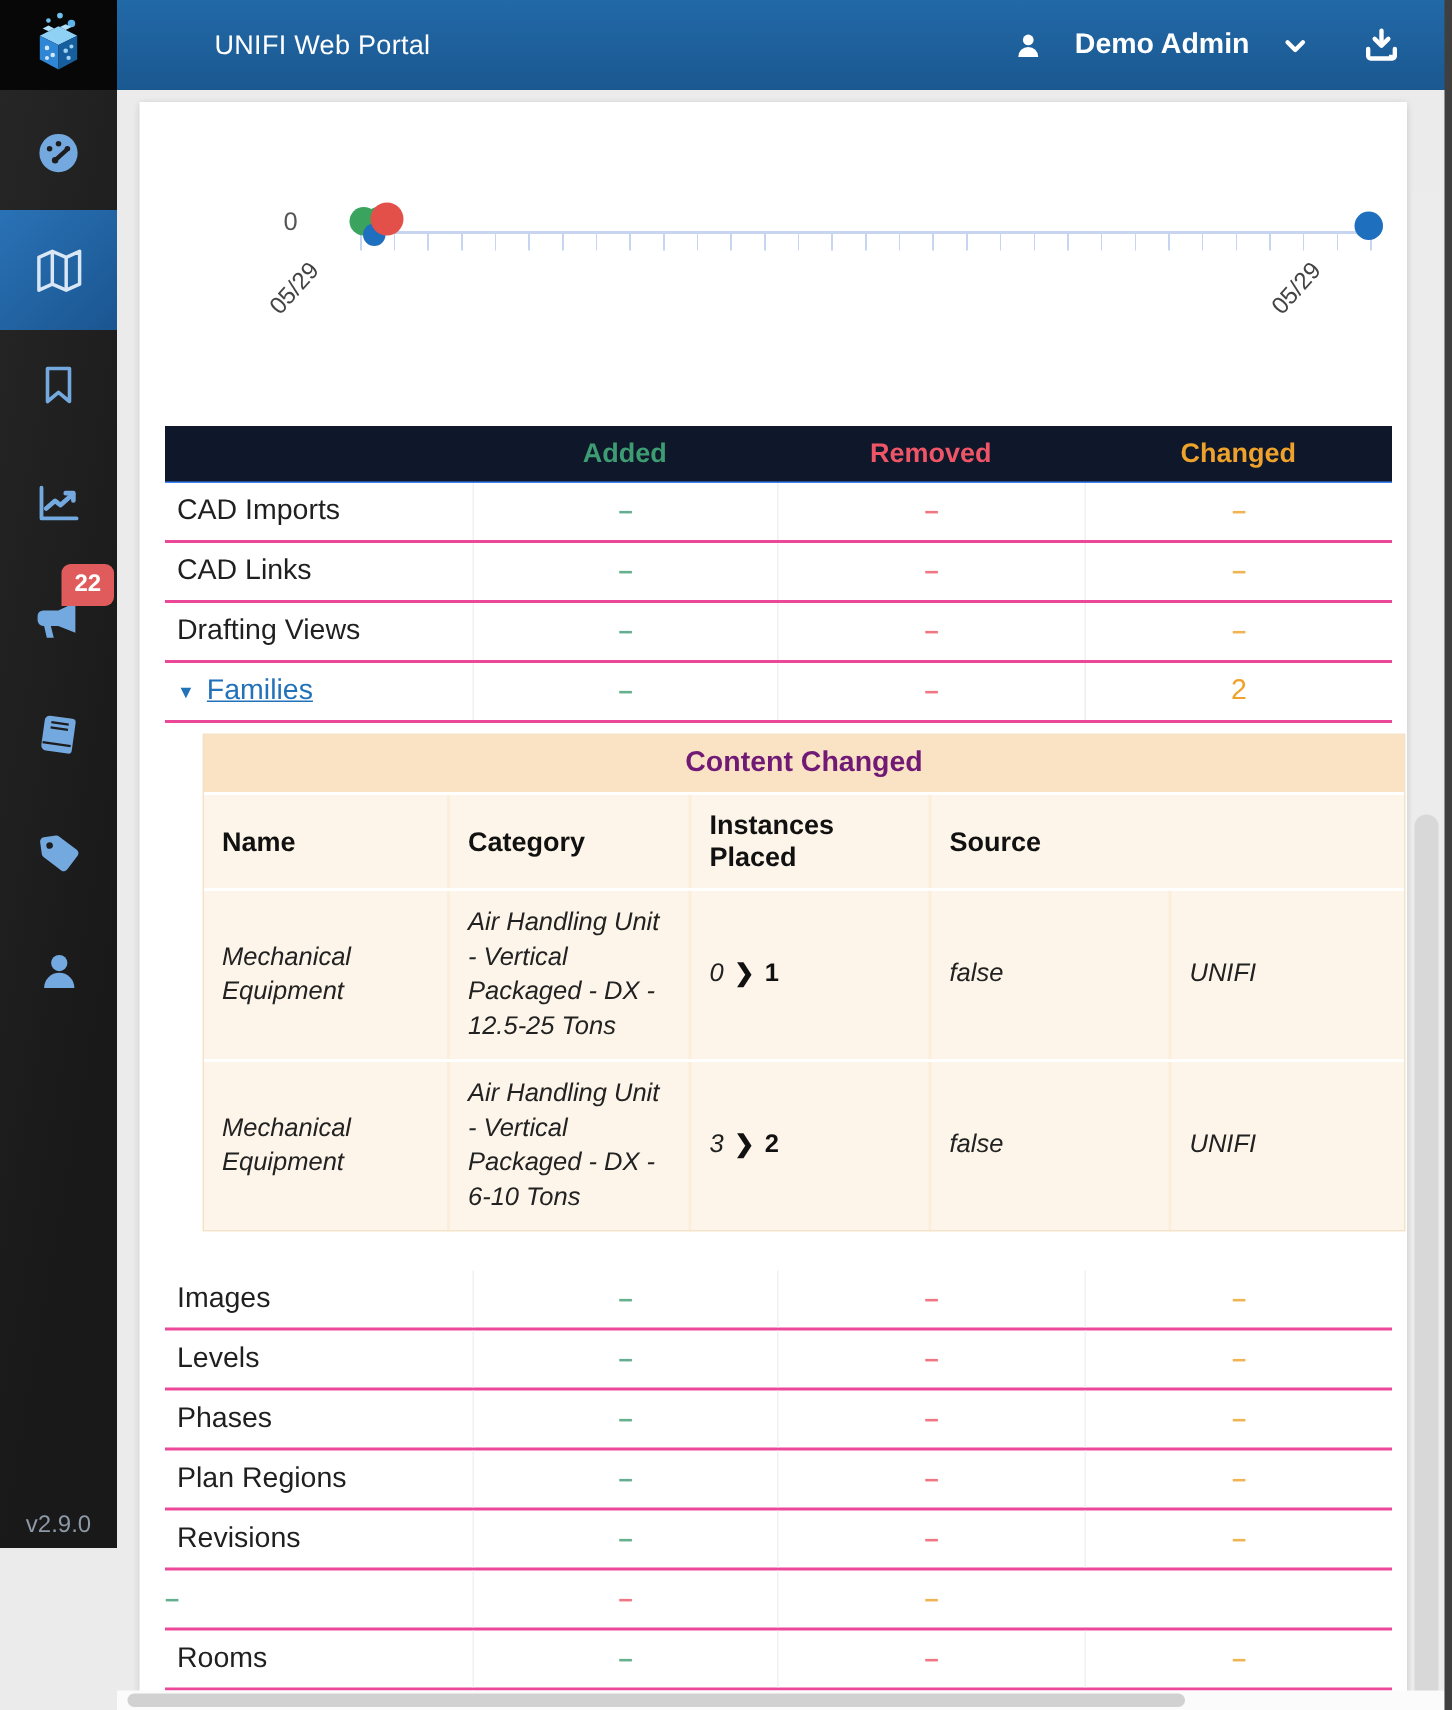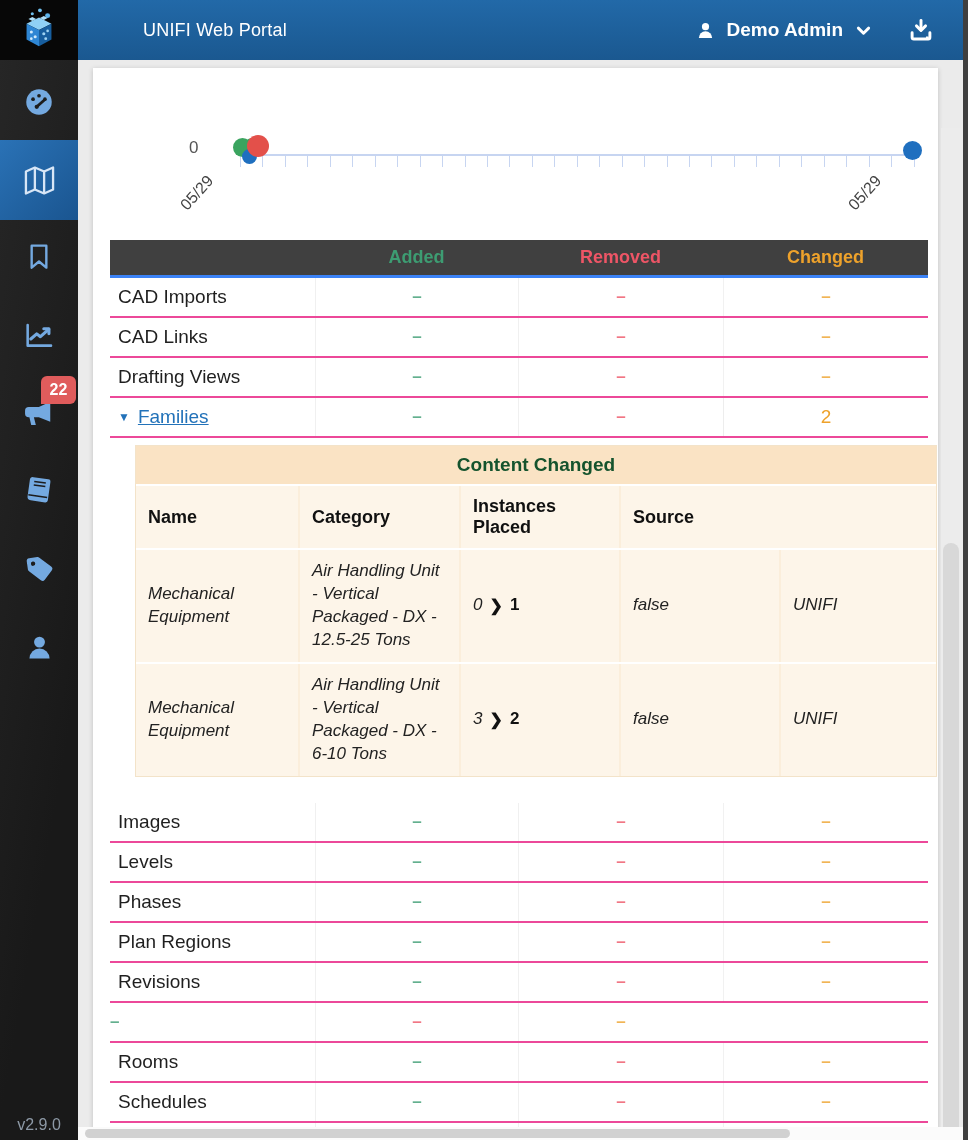--- a/index.html
+++ b/index.html
@@ -8,24 +8,24 @@
 
   
   .header { position:absolute; top:0; left:0; width:968px; height:60px; z-index:30; display:flex; }
   .logo-box { width:78px; height:60px; background:#070707; display:flex; align-items:center; justify-content:center; }
   .header-bar { flex:1; background:linear-gradient(180deg,#2269a8 0%,#1a5890 100%); display:flex; align-items:center; padding:0 20px 0 17px; }
   .app-title { color:#fff; font-size:18px; font-weight:400; letter-spacing:.2px;margin-left:48px; }
   .header-right { margin-left:auto; display:flex; align-items:center; gap:9px; }
   .user-name { color:#fff; font-size:19px; font-weight:600; margin:0 2px; }
   .hdr-icon { display:flex; align-items:center; }
   .download-btn { margin-left:26px; margin-right:14px; display:flex; align-items:center; cursor:pointer; }
-  .user-menu { display:flex; align-items:center; gap:9px; cursor:pointer; }
-
-  
-  .sidebar { position:absolute; top:60px; left:0; width:78px; height:1080px; background:linear-gradient(100deg,#262626 0%,#191919 70%); z-index:25;padding-left:21px; }
+  .user-menu { display:flex; align-items:center; gap:19px; cursor:pointer; }
+
+  
+  .sidebar { position:absolute; top:60px; left:0; width:78px; height:972px; background:linear-gradient(100deg,#262626 0%,#191919 70%); z-index:25;padding-left:21px; }
   .side-item { position:absolute; left:0; width:78px; height:64px; display:flex; align-items:center; justify-content:center; cursor:pointer; }
   .side-item.active { height:80px; background:linear-gradient(135deg,#2a72b6 0%,#1a5590 100%); }
   .badge { position:absolute; top:316px; left:41px; min-width:35px; height:28px; background:#e05c5c; color:#fff; font-size:16px; font-weight:700; border-radius:6px 6px 6px 0; display:flex; align-items:center; justify-content:center; z-index:2; padding:0 6px; }
   .version { position:absolute; bottom:6px; left:0; width:78px; text-align:center; color:#8d99a6; font-size:16px; }
 
   
   .main { position:absolute; top:60px; left:78px; width:890px; height:1080px; background:#ebebeb; }
   .card { position:absolute; left:15px; top:8px; width:845px; height:1072px; background:#fff; box-shadow:0 1px 5px rgba(0,0,0,.18); overflow:hidden; }
 
   
@@ -42,34 +42,34 @@
   .dot-blue-r  { left:810px; top:73px; width:19px; height:19px; background:#1f6fbf; }
   .tl-date { position:absolute; font-size:16px; color:#444; transform:rotate(-48deg); white-space:nowrap; }
   .tl-date.left { left:84px; top:116px; }
   .tl-date.right { left:752px; top:116px; }
 
   
   .summary { margin-left:17px; width:818px; }
   .srow { display:grid; grid-template-columns:205px 203px 205px 205px; height:40px; border-bottom:2px solid #ec4899; }
   .srow > div { display:flex; align-items:center; }
   .srow > div + div { border-left:1px solid #ededed; justify-content:center; }
-  .shead { height:38px; background:#404040; border-bottom:3px solid #3b82f6; }
+  .shead { height:38px; background:#0f172a; border-bottom:1px solid #3b82f6;margin-top:44px; }
   .shead > div + div { border-left:none; }
   .shead .hcell { font-weight:700; font-size:18px; }
   .slabel { font-size:19px; color:#1f1f1f; padding-left:8px; }
   .dash { font-weight:700; font-size:17px; opacity:.8; }
   .c-added { color:#3d9c72; } .c-removed { color:#ee5566; } .c-changed { color:#eea22b; }
   .num-changed { color:#eea22b; font-size:19px; }
   .fam-cell { gap:8px; }
   .fam-arrow { color:#2272b9; font-size:12px; cursor:pointer; }
   .fam-link { color:#2272b9; font-size:19px; text-decoration:underline; cursor:pointer; }
 
   
   .subtable { margin:7px 0 26px 25px; width:802px; border:1px solid #f3e3c9; }
-  .ct-title { background:#fae3c4; height:38px; display:flex; align-items:center; justify-content:center; font-weight:700; font-size:19px; color:#14532d; }
+  .ct-title { background:#fae3c4; height:38px; display:flex; align-items:center; justify-content:center; font-weight:700; font-size:19px; color:#701a75; }
   .ct-row { display:grid; grid-template-columns:162px 161px 160px 160px 159px; background:#fdf5e9; border-top:2px solid #fff; }
   .ct-row > div { padding:10px 12px; border-left:2px solid #fbeedb; display:flex; align-items:center; }
   .ct-row > div:first-child { border-left:none; }
   .ct-head > div { font-weight:700; font-size:18px; color:#111; min-height:62px; }
   .ct-data > div { font-style:italic; font-size:17px; color:#222; line-height:1.35; min-height:106px; }
   .inst { display:flex; align-items:center; gap:7px; }
   .inst .from { font-style:italic; }
   .inst .arrow { font-style:normal; font-weight:700; color:#111; font-size:16px; }
   .inst .to { font-style:normal; font-weight:700; color:#111; }
 

